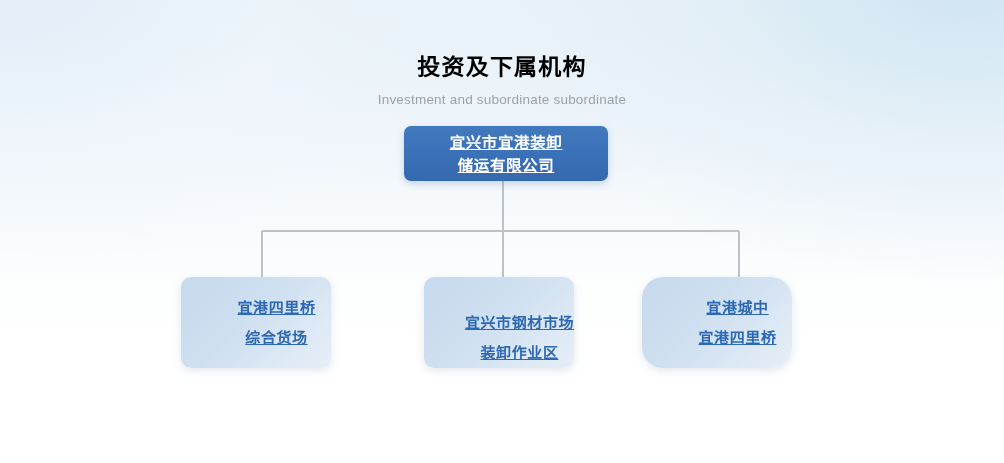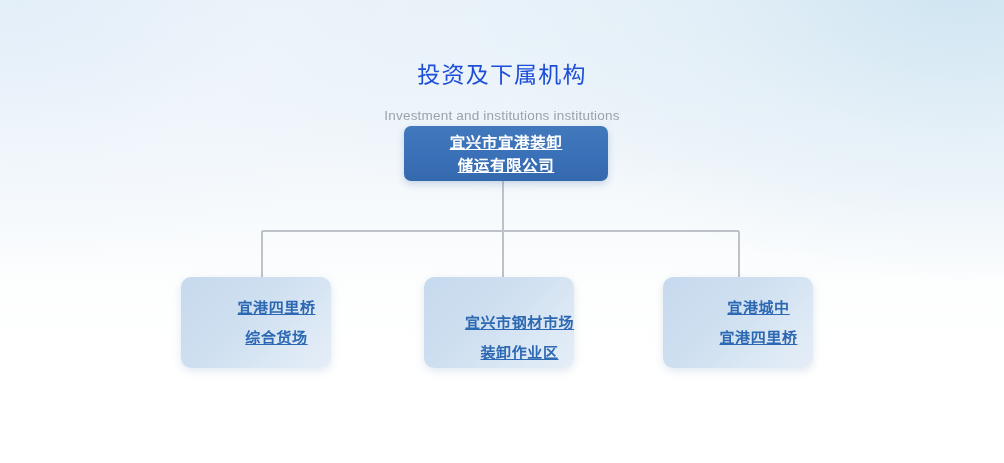--- a/index.html
+++ b/index.html
@@ -45,25 +45,25 @@
   
   .header {
     position: absolute;
     left: 0;
     top: 44px;
     width: 1004px;
     text-align: center;
   }
   .chart-title {
     font-size: 23px;
-    font-weight: normal;
-    color: #1d4ed8;
+    font-weight: bold;
+    color: #000000;
     letter-spacing: 1.2px;
     line-height: 30px;
-    margin: 16px;
+    margin: 8px;
   }
   .chart-subtitle {
     font-size: 13.5px;
     color: #9aa3ab;
     letter-spacing: 0.2px;
     line-height: 20px;
     margin: 3px 0 0 0;
     font-weight: normal;
   }
 
@@ -116,37 +116,37 @@
     color: #2d68b3;
     font-size: 15px;
     font-weight: bold;
     line-height: 30px;
     letter-spacing: 0.6px;
     margin-left: 41px;
   }
 
   .node-child-1 { left: 181px; }
   .node-child-2 { left: 424px; justify-content: flex-end; }
-  .node-child-3 { left: 663px; }
+  .node-child-3 { left: 642px; border-radius: 21px; }
 
   .node-line { display: block; white-space: nowrap; text-decoration: underline; }
 </style>
 </head>
 <body>
 
 <div id="org-page">
 
   <div class="bg-layer bg-base"></div>
   <div class="bg-layer bg-left"></div>
   <div class="bg-layer bg-mid"></div>
   <div class="bg-layer bg-right"></div>
 
   <div class="header">
     <div class="chart-title">投资及下属机构</div>
-    <div class="chart-subtitle">Investment and institutions institutions</div>
+    <div class="chart-subtitle">Investment and subordinate subordinate</div>
   </div>
 
   <svg class="connectors" width="1004" height="463" viewBox="0 0 1004 463" xmlns="http://www.w3.org/2000/svg">
     <g stroke="#bcc2c7" stroke-width="2" fill="none" shape-rendering="crispEdges">
       <line x1="503" y1="181" x2="503" y2="231"></line>
       <line x1="262" y1="231" x2="739" y2="231"></line>
       <line x1="262" y1="231" x2="262" y2="277"></line>
       <line x1="503" y1="231" x2="503" y2="277"></line>
       <line x1="739" y1="231" x2="739" y2="277"></line>
     </g>

